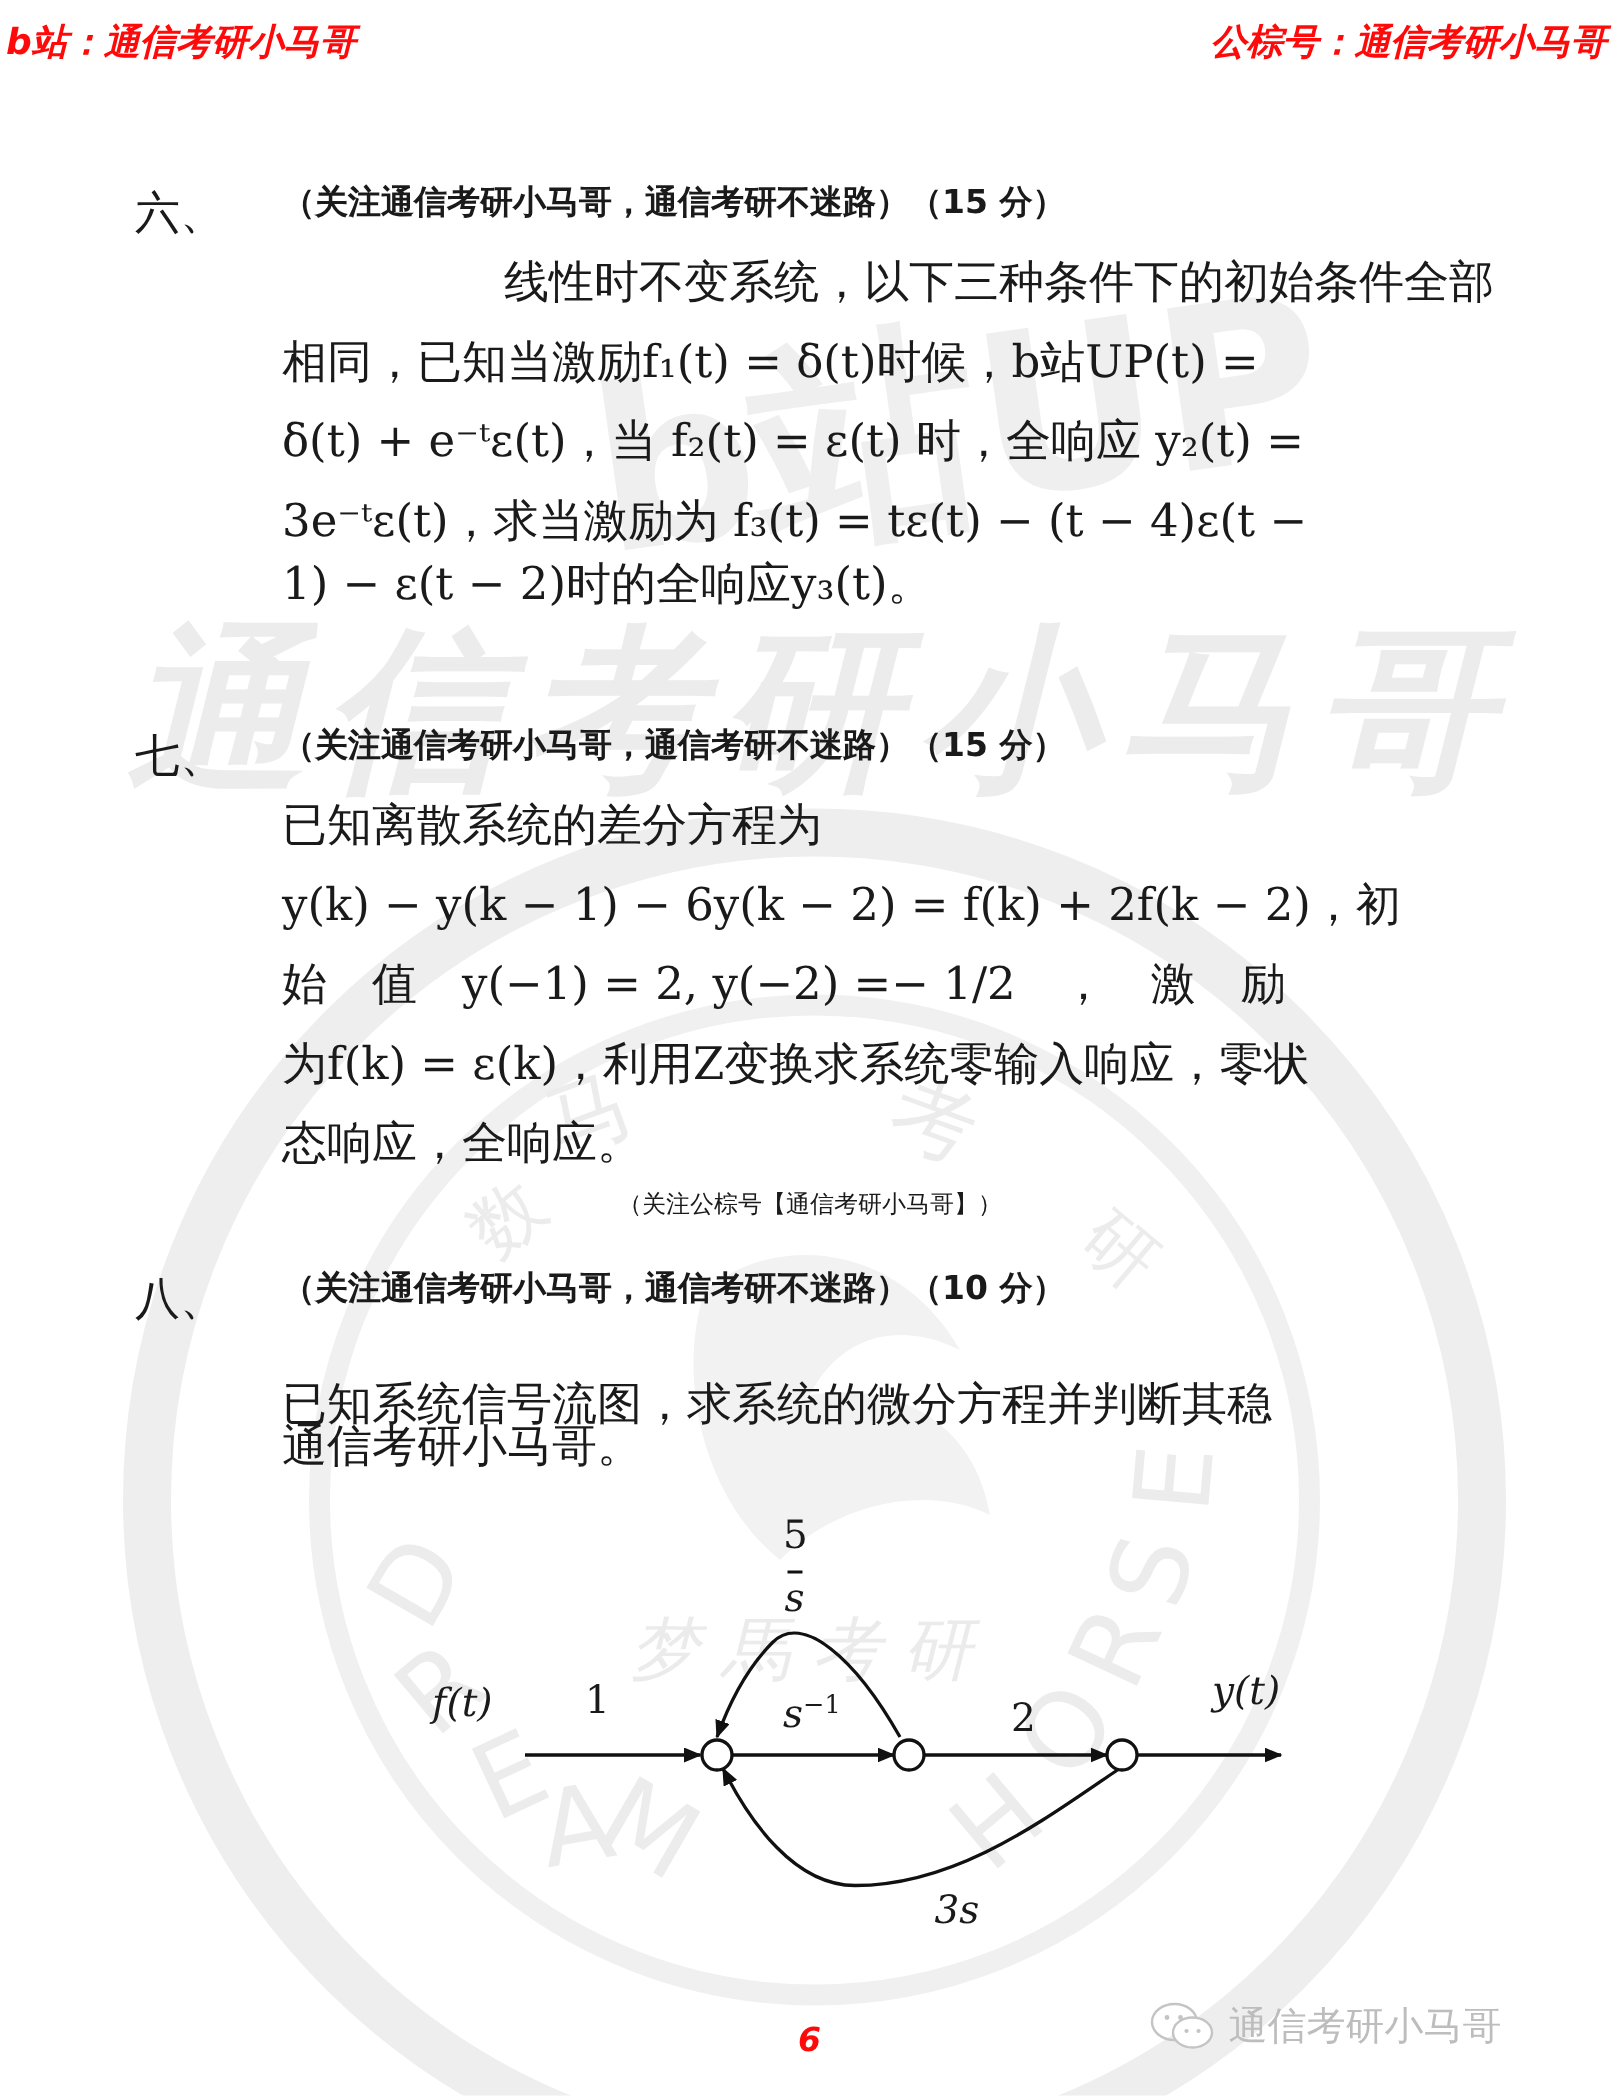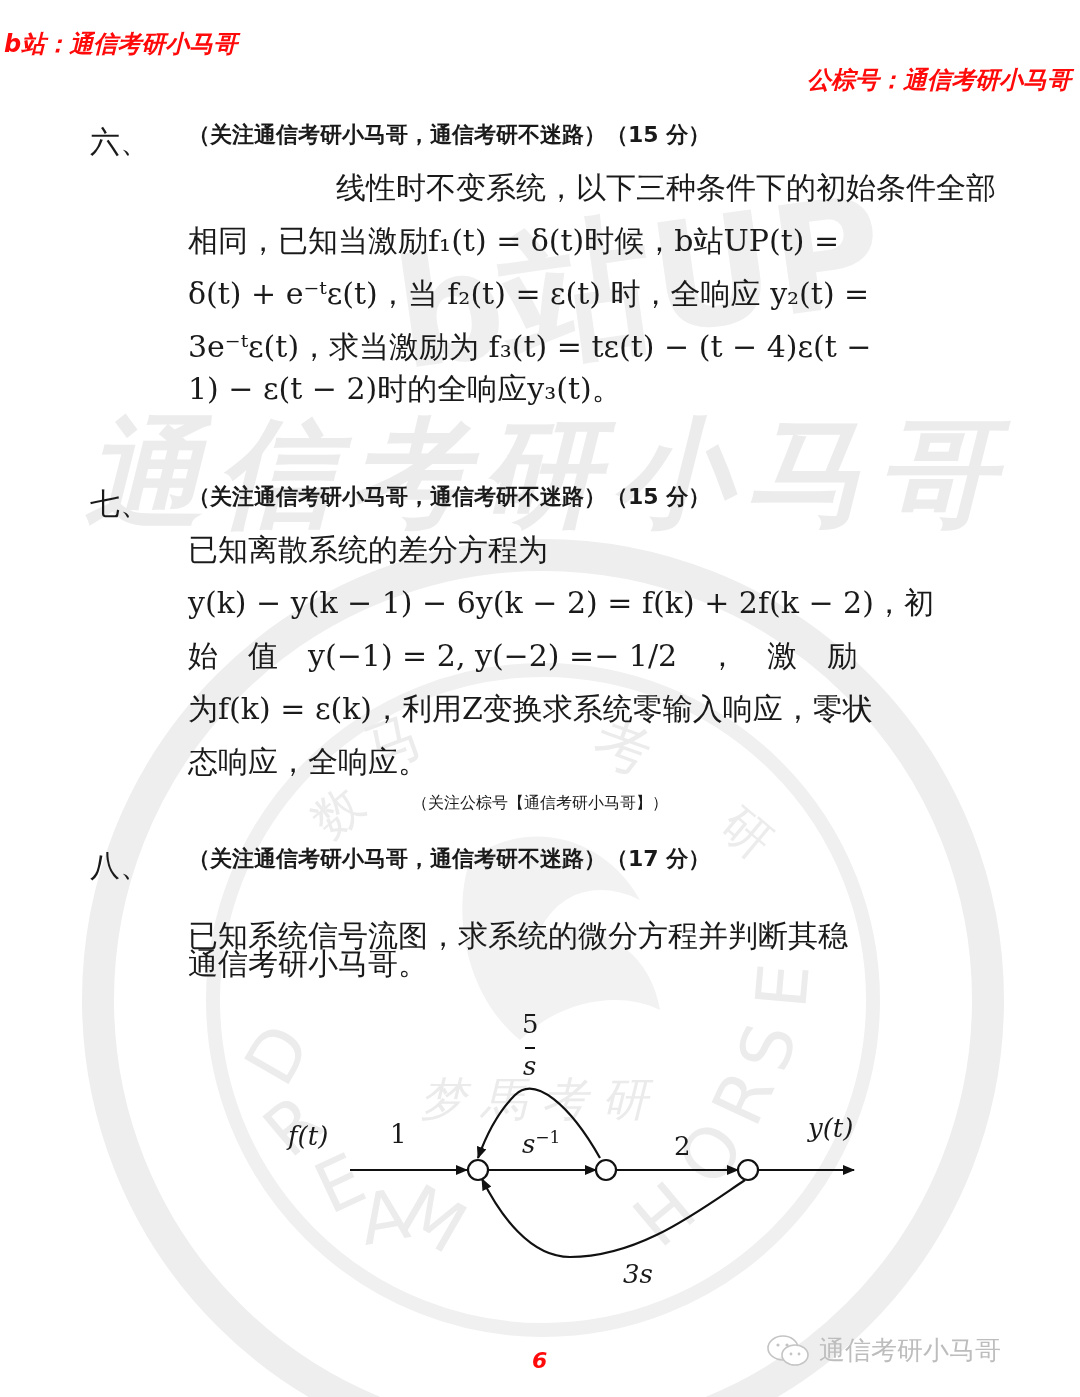--- a/index.html
+++ b/index.html
@@ -7,26 +7,26 @@
            font-family: "DejaVu Serif", serif; color: #111; }
 
     
     .wm-layer { position: absolute; left: 0; top: 0; width: 1080px; height: 1397px; pointer-events: none; z-index: 0; }
     .wm-big { position: absolute; left: 85px; top: 395px; font-family: "DejaVu Serif", serif; font-size: 118px;
               color: #ececec; font-weight: bold; letter-spacing: 14px; white-space: nowrap; font-style: italic; }
     .wm-up { position: absolute; left: 395px; top: 185px; font-family: "DejaVu Sans", sans-serif; font-size: 150px;
              color: #efefef; font-weight: bold; transform: rotate(-8deg); }
 
     
-    .header { position: absolute; top: 28px; left: 0; width: 1024px; height: 36px; z-index: 2; }
+    .header { position: absolute; top: 12px; left: 0; width: 1024px; height: 36px; z-index: 2; }
     .header span { position: absolute; top: 0; color: #ff0a0a; font-weight: bold; font-size: 24px; font-style: italic;
                    font-family: "DejaVu Sans", sans-serif; white-space: nowrap; }
     .h-left { left: 4px; }
     .h-mid { left: 330px; }
-    .h-right { left: 807px; margin-top: 36px; }
+    .h-right { left: 807px; }
 
     .q { position: absolute; left: 0; width: 1080px; z-index: 2; }
     .q-head { position: absolute; white-space: nowrap; font-family: "DejaVu Sans", sans-serif; font-size: 22px; font-weight: bold; color: #1a1a1a; }
     .q-num { position: absolute; font-family: "DejaVu Serif", serif; font-size: 30px; color: #1a1a1a; }
     .line { position: absolute; left: 188px; white-space: nowrap; font-size: 30px; color: #1a1a1a; }
     .just { display: flex; justify-content: flex-end; width: 808px; }
 
     .sub-note { position: absolute; left: 0; width: 1080px; text-align: center; top: 793px;
                 font-family: "DejaVu Sans", sans-serif; font-size: 16px; color: #1a1a1a; z-index: 2; }
 
@@ -92,21 +92,21 @@
   <div class="line" style="top:583px">y(k) − y(k − 1) − 6y(k − 2) = f(k) + 2f(k − 2)，初</div>
   <div class="line" style="top:636px">始　值　y(−1) = 2, y(−2) =− 1/2　，　激　励</div>
   <div class="line" style="top:689px">为f(k) = ε(k)，利用Z变换求系统零输入响应，零状</div>
   <div class="line" style="top:742px">态响应，全响应。</div>
 </div>
 
 <div class="sub-note">（关注公棕号【通信考研小马哥】）</div>
 
 <div class="q">
   <div class="q-num" style="left:90px;top:846px">八、</div>
-  <div class="q-head" style="left:188px;top:844px">（关注通信考研小马哥，通信考研不迷路）（17 分）</div>
+  <div class="q-head" style="left:188px;top:844px">（关注通信考研小马哥，通信考研不迷路）（10 分）</div>
   <div class="line" style="top:916px">已知系统信号流图，求系统的微分方程并判断其稳</div>
   <div class="line" style="top:944px">通信考研小马哥。</div>
 </div>
 
 <div class="diagram">
   <svg width="600" height="300" viewBox="0 0 600 300">
     <defs>
       <marker id="arr" markerWidth="12" markerHeight="10" refX="11" refY="5" orient="auto" markerUnits="userSpaceOnUse">
         <path d="M0,0 L12,5 L0,10 Z" fill="#111"></path>
       </marker>

